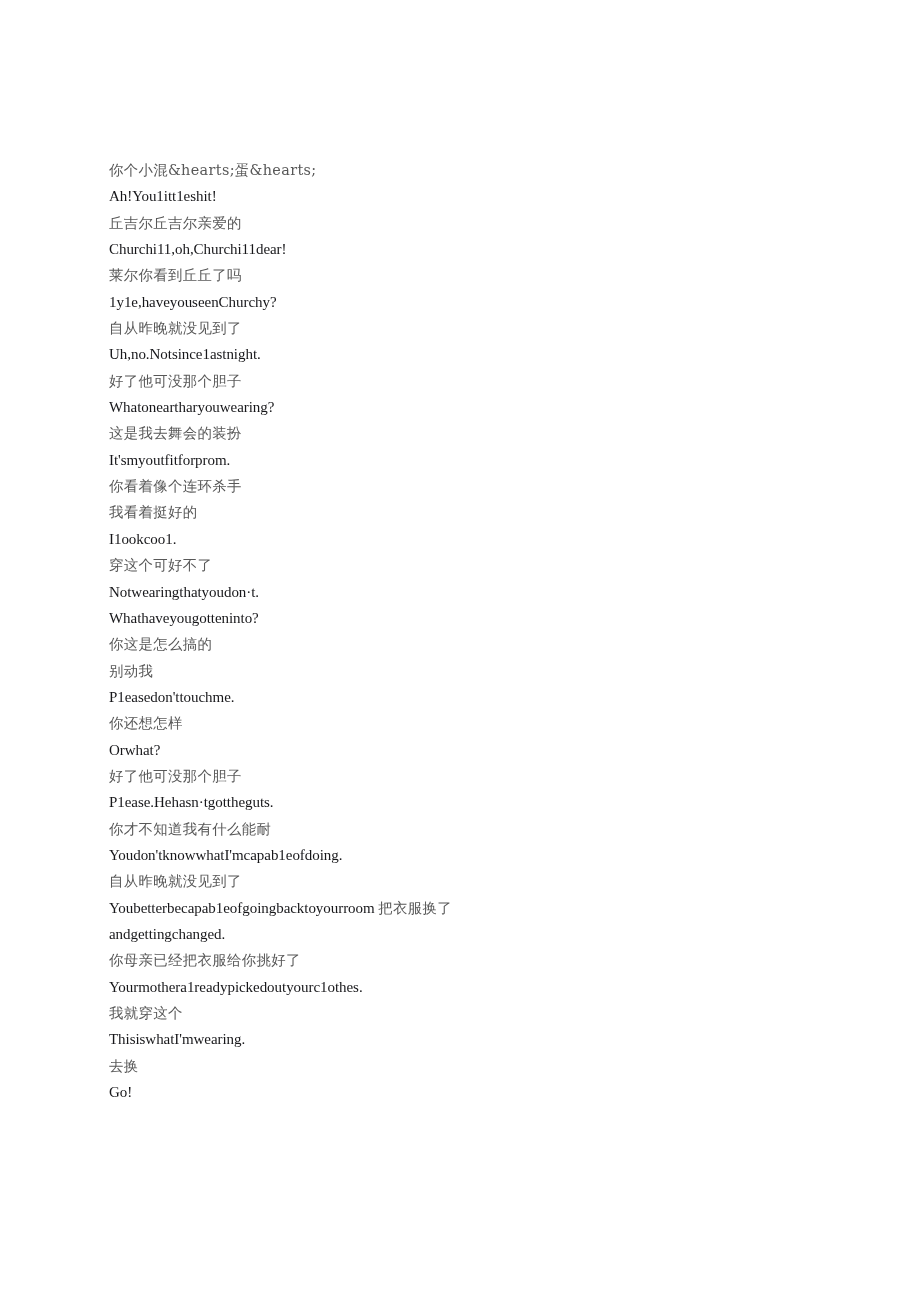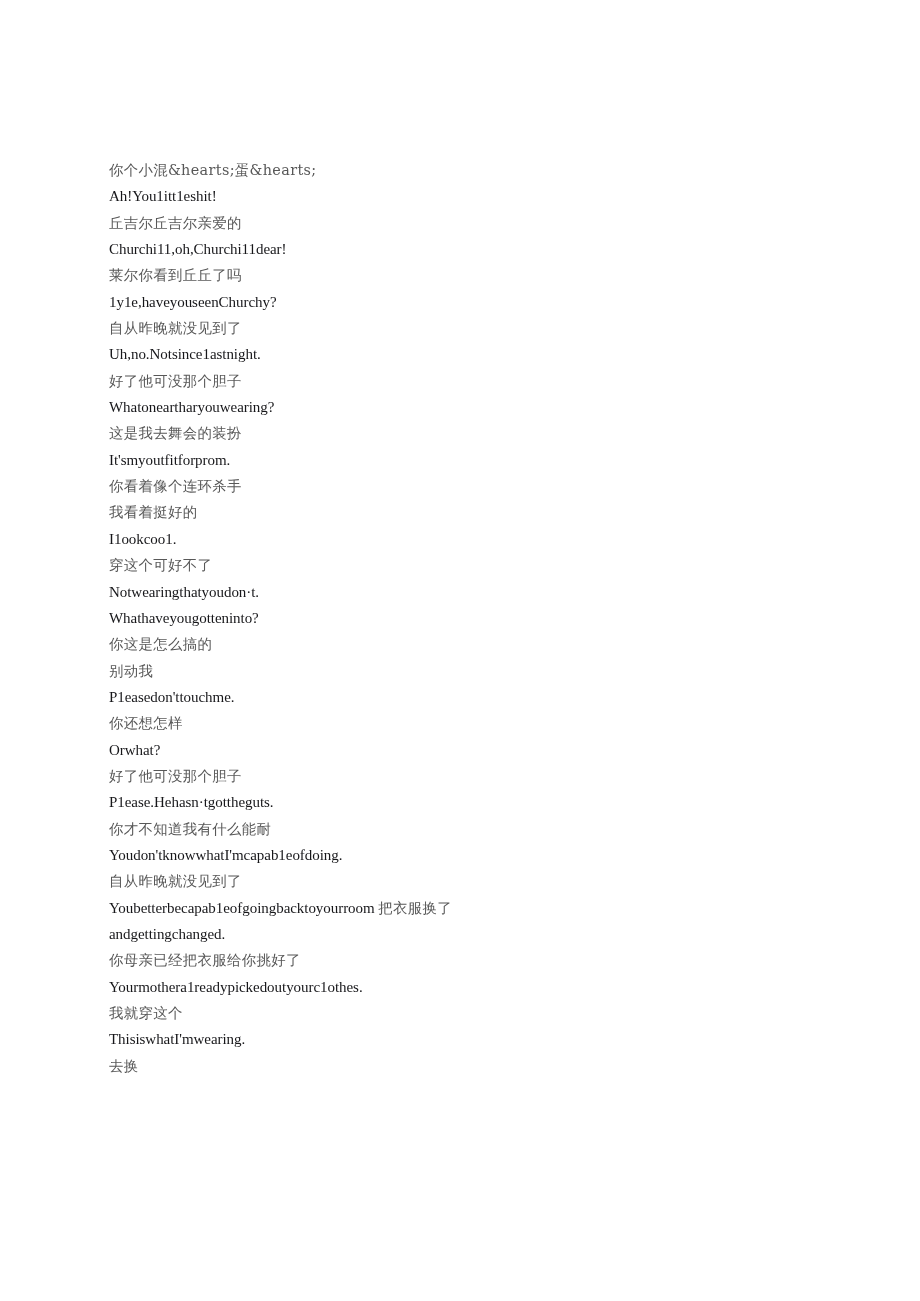--- a/index.html
+++ b/index.html
@@ -93,14 +93,15 @@
       <div class="line en">P1ease.Hehasn·tgottheguts.</div>
       <div class="line zh">你才不知道我有什么能耐</div>
       <div class="line en">Youdon'tknowwhatI'mcapab1eofdoing.</div>
       <div class="line zh">自从昨晚就没见到了</div>
       <div class="line en wide"><span>Youbetterbecapab1eofgoingbacktoyourroom </span><span class="inline-zh">把衣服换了</span><span>andgettingchanged.</span></div>
       <div class="line zh">你母亲已经把衣服给你挑好了</div>
       <div class="line en">Yourmothera1readypickedoutyourc1othes.</div>
       <div class="line zh">我就穿这个</div>
       <div class="line en">ThisiswhatI'mwearing.</div>
       <div class="line zh">去换</div>
+      <div class="line en">Go!</div>
     </div>
 </div>
 
 </body></html>

